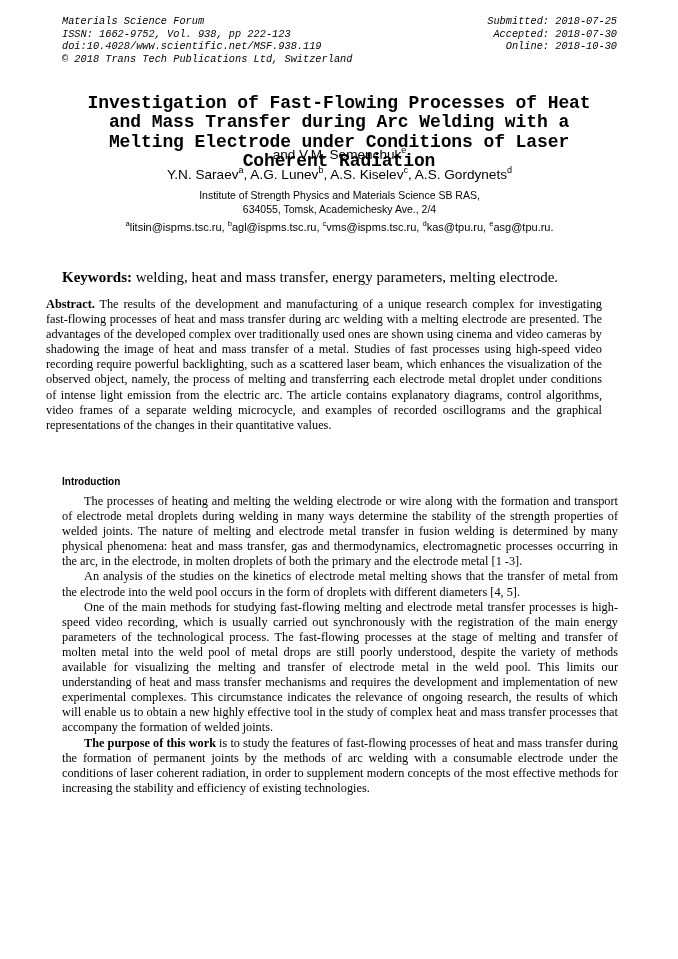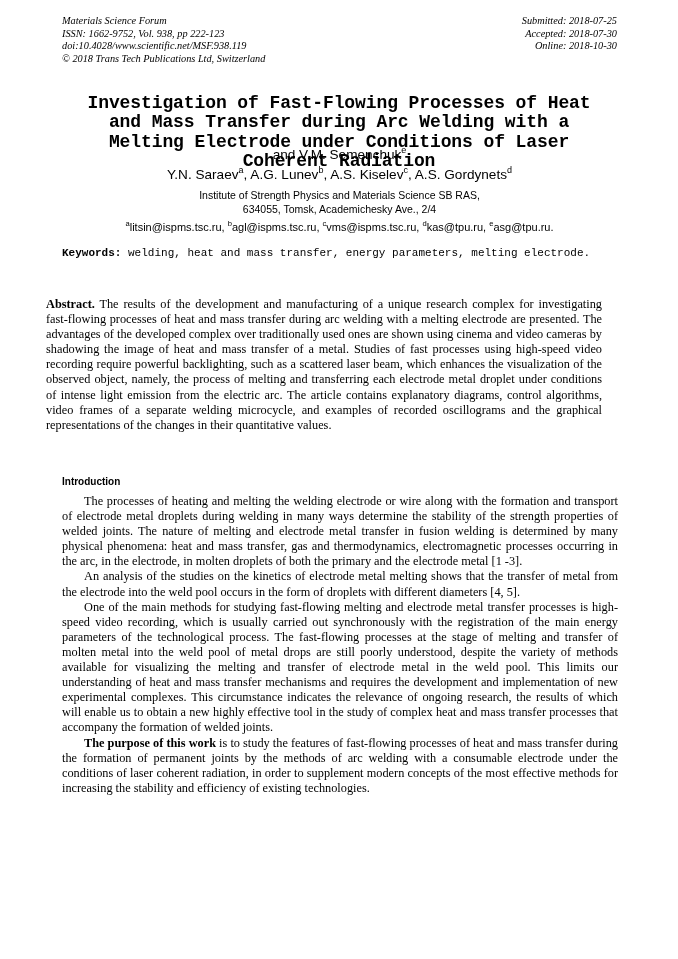--- a/index.html
+++ b/index.html
@@ -31,21 +31,21 @@
     display: flex;
     justify-content: space-between;
     align-items: flex-start;
     font-family: "Liberation Serif", serif;
     font-style: italic;
     font-size: 10.3px;
     line-height: 12.6px;
   }
   .journal-header .left  { text-align: left; }
   .journal-header .right { text-align: right; }
-  .journal-header .line  { white-space: nowrap; }
+  .journal-header .line  { white-space: nowrap; font-family: Liberation Mono, monospace; }
 
   
   .title {
     position: absolute;
     top: 82px;
     left: 72px;
     width: 534px;
     text-align: center;
     font-family: Liberation Mono, monospace;
     font-weight: bold;
@@ -96,25 +96,25 @@
   }
   .emails sup {
     font-size: 7.6px;
     vertical-align: super;
     line-height: 0;
   }
 
   
   .keywords {
     position: absolute;
-    top: 246px;
-    left: 62px;
-    width: 556px;
-    font-family: Liberation Mono, monospace;
-    font-size: 11px;
+    top: 270px;
+    left: 62px;
+    width: 556px;
+    font-family: Liberation Serif, serif;
+    font-size: 15px;
     line-height: 14px;
   }
   .keywords .kw-label { font-weight: bold; }
 
   
   .abstract {
     position: absolute;
     top: 297px;
     left: 46px;
     width: 556px;

